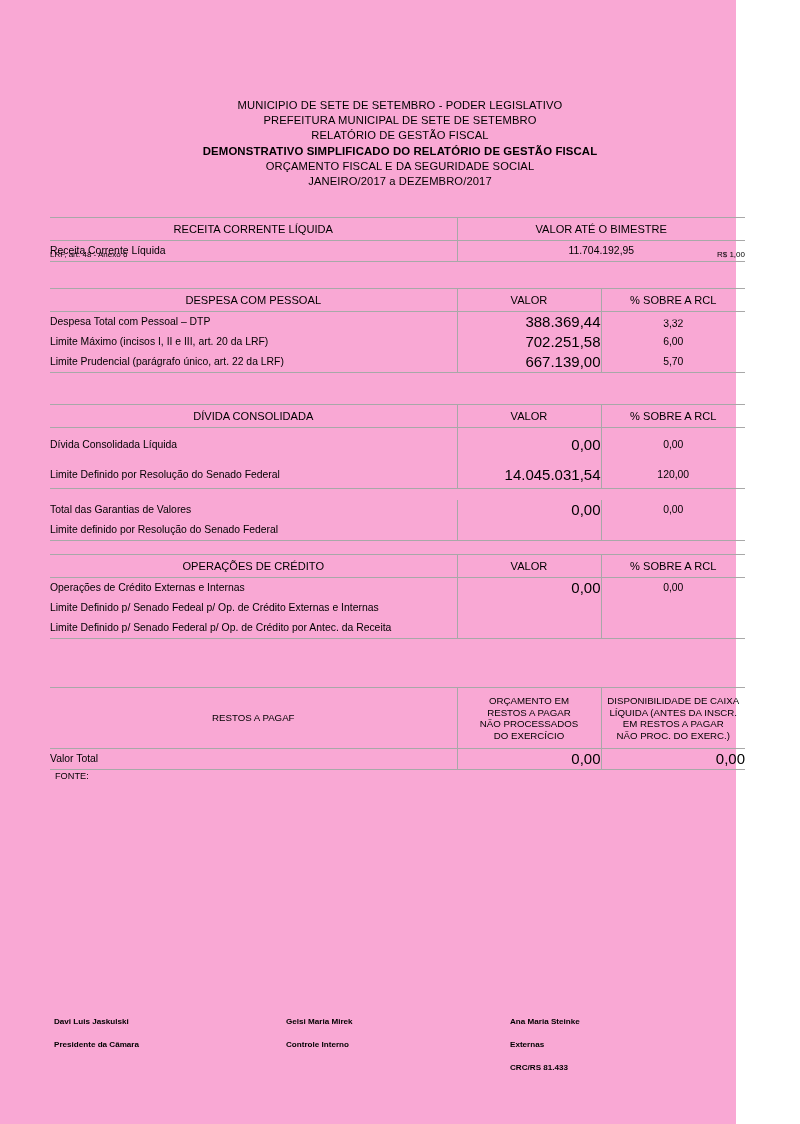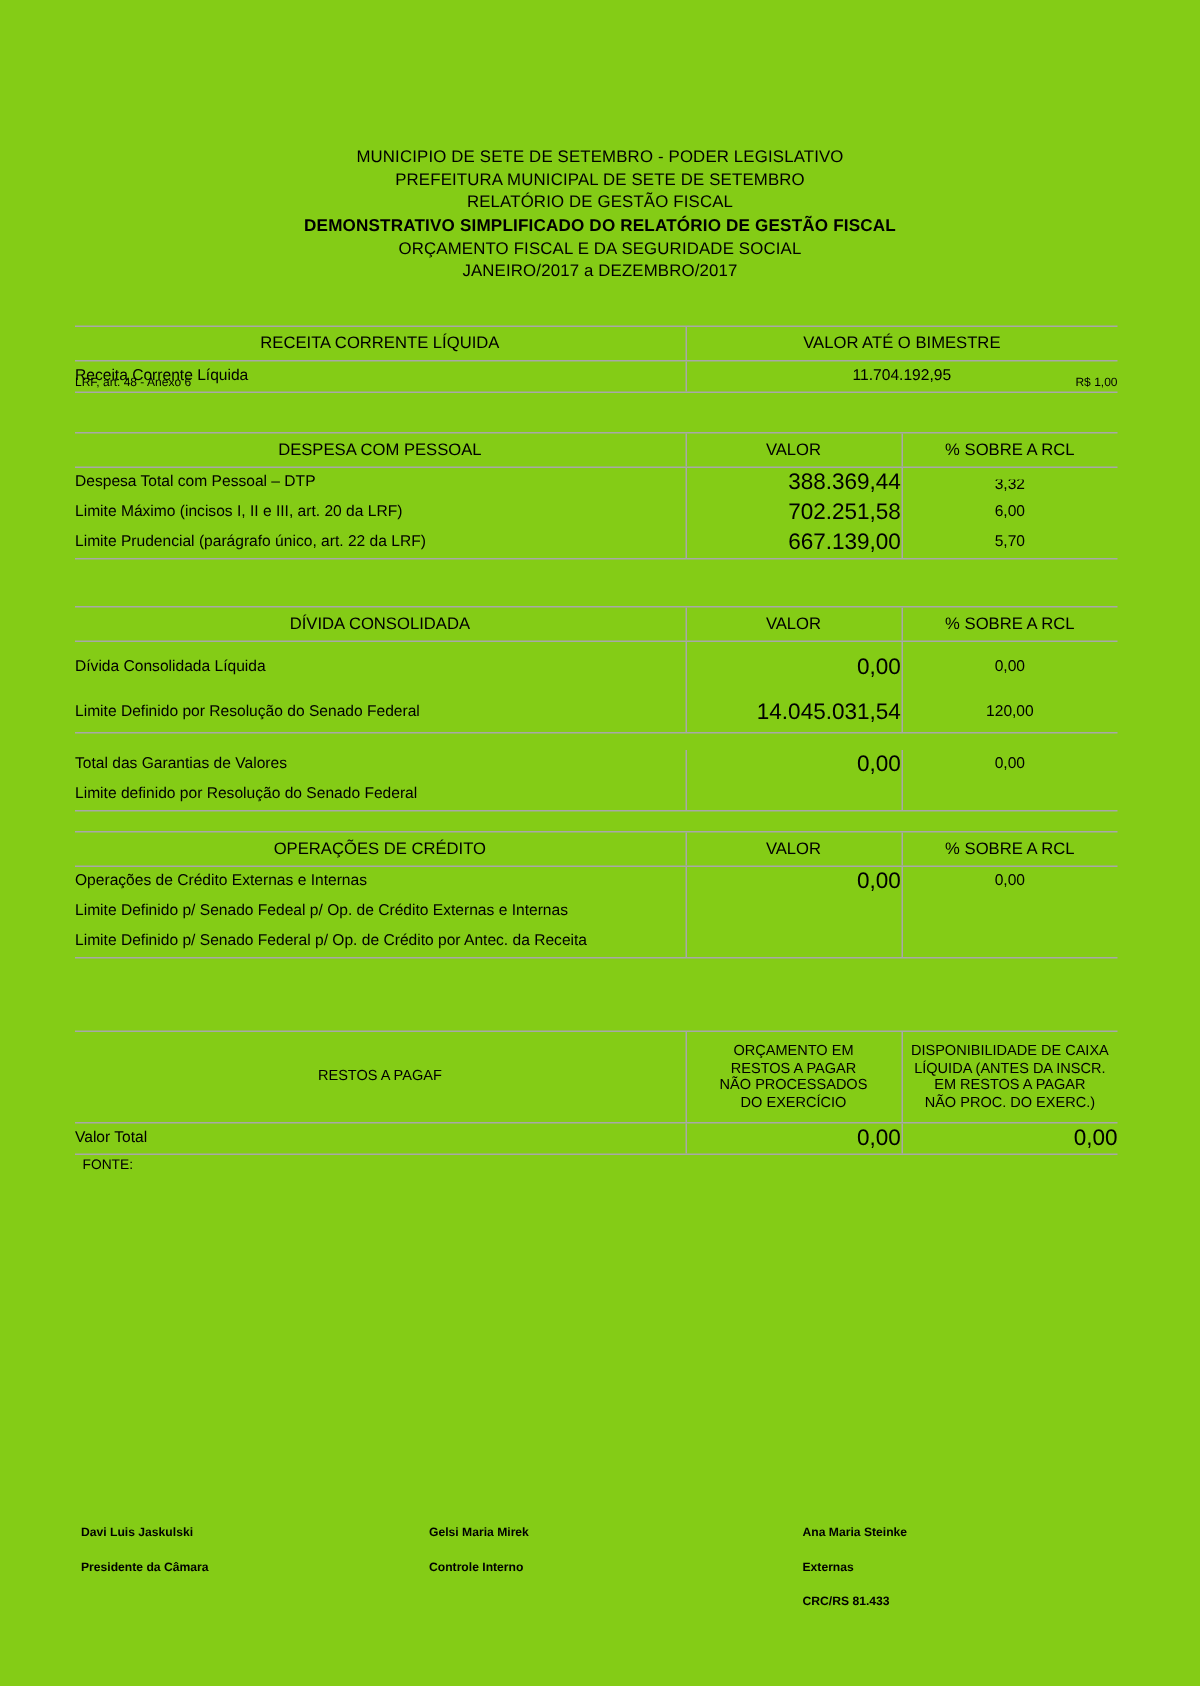--- a/index.html
+++ b/index.html
@@ -11,23 +11,23 @@
     width: 800px;
     height: 1124px;
     font-family: "Liberation Sans", sans-serif;
     color: #000000;
     position: relative;
     overflow: hidden;
   }
   .page {
     position: absolute;
     left: 0; top: 0;
-    width: 800px;
+    width: 736px;
     height: 1124px;
-    background: #84cc16;
+    background: #f9a8d4;
   }
 
   
   .doc-header {
     position: absolute;
     left: 50px;
     top: 98px;
     width: 700px;
     text-align: center;
   }
@@ -138,21 +138,21 @@
     font-weight: bold;
     line-height: 11px;
   }
   .sig-col {
     position: absolute;
     top: 0;
   }
   .sig-col .sig-line { margin-bottom: 12px; white-space: nowrap; }
   .sig-col.c1 { left: 4px; }
   .sig-col.c2 { left: 236px; }
-  .sig-col.c3 { left: 485px; }
+  .sig-col.c3 { left: 460px; }
 </style>
 </head>
 <body>
 
 <div class="page">
 
   <div class="doc-header">
     <div class="hline">MUNICIPIO DE SETE DE SETEMBRO - PODER LEGISLATIVO</div>
     <div class="hline">PREFEITURA MUNICIPAL DE SETE DE SETEMBRO</div>
     <div class="hline">RELATÓRIO DE GESTÃO FISCAL</div>

